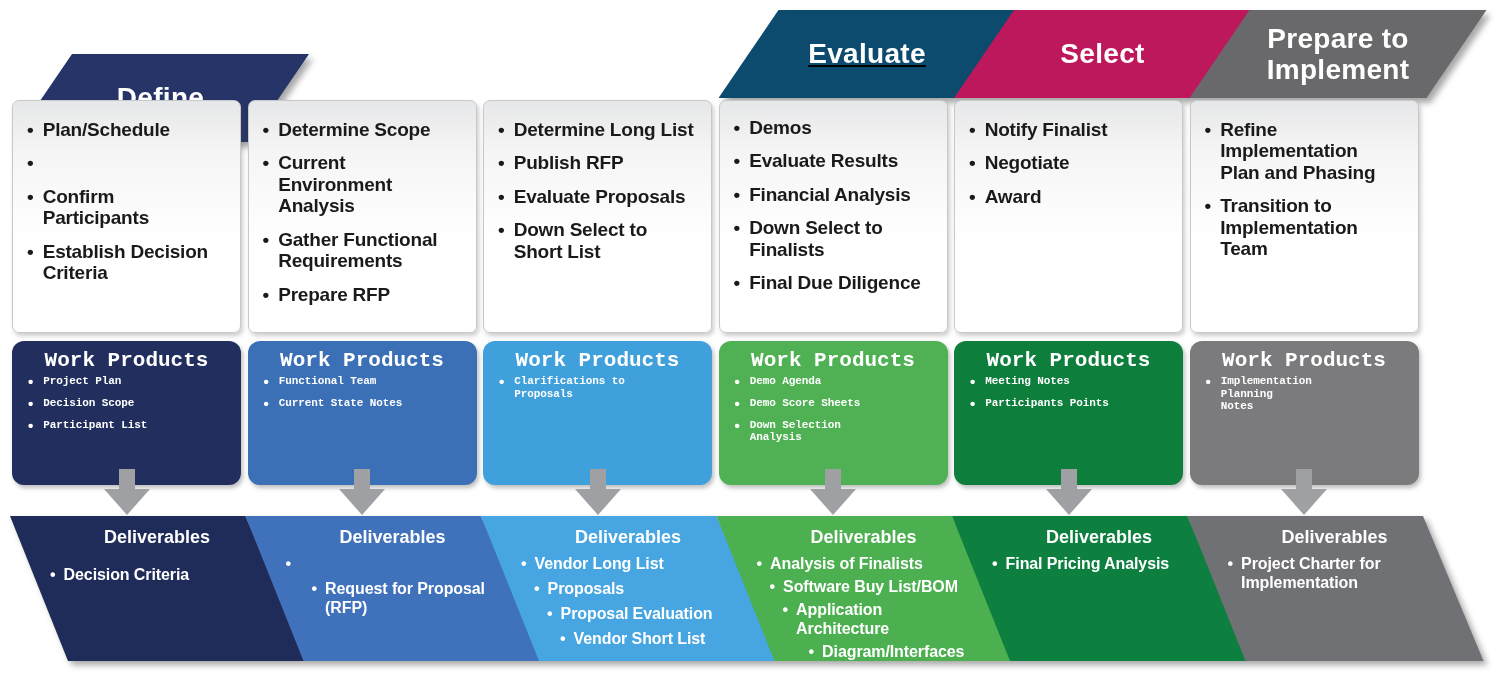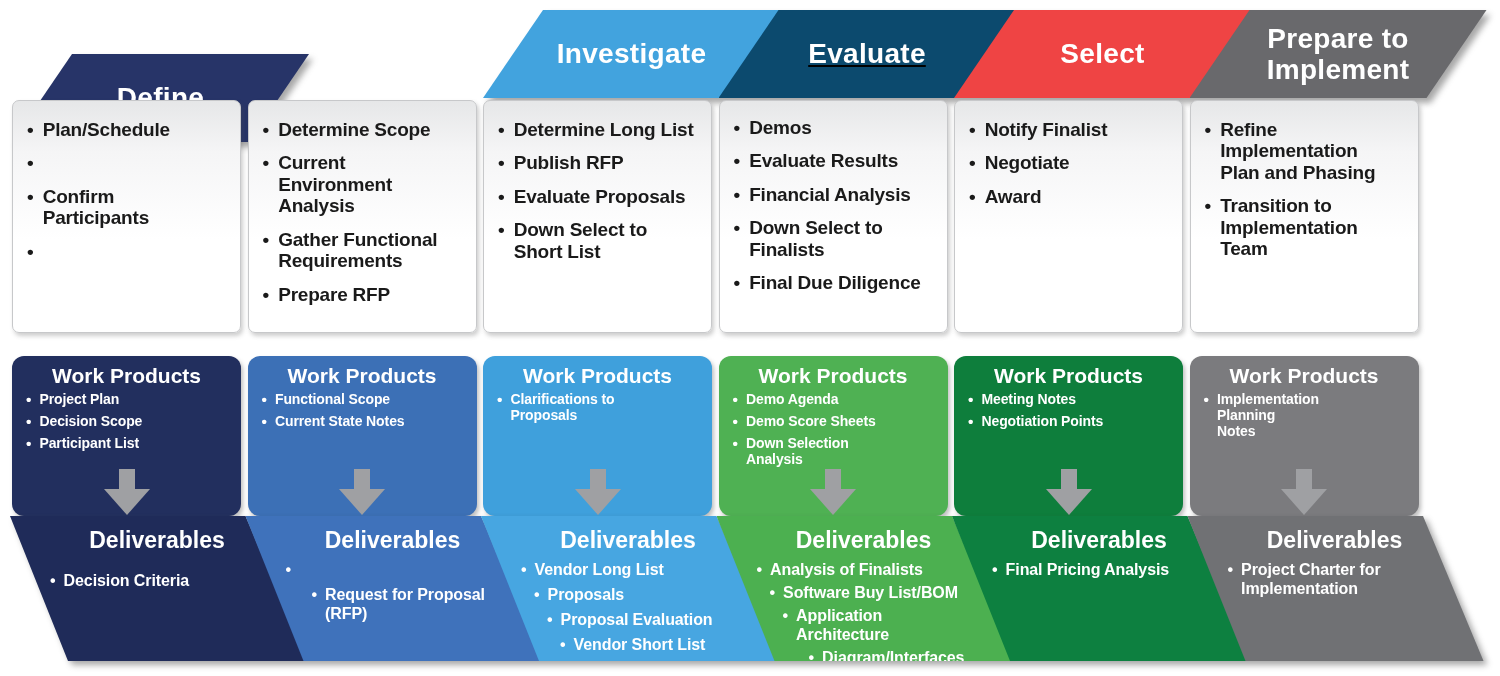--- a/index.html
+++ b/index.html
@@ -28,71 +28,68 @@
   }
   .act-list{list-style:none;margin:0;padding:18px 6px 0 14px;}
   .act-list li{display:flex;margin-bottom:12px;}
   .act-list .b{color:#1a1a1a;font-size:19px;line-height:1.12;margin-right:9px;font-weight:700;}
   .act-text{
     color:#1a1a1a;font-size:19px;font-weight:700;line-height:1.13;
     white-space:pre-line;letter-spacing:-.2px;
   }
   
   .wp-box{
-    position:absolute;top:356px;height:160px;width:229px;
+    position:absolute;top:341px;height:144px;width:229px;
     border-radius:12px;box-shadow:2px 3px 4px rgba(70,70,70,.35);
-    box-sizing:border-box;color:#fff;
+    box-sizing:border-box;color:#fff;font-family:Liberation Mono, monospace;
   }
   .wp-title{
     text-align:center;font-size:21px;font-weight:700;color:#ffffff;
     margin:8px 6px 3px 6px;
   }
   .wp-list{list-style:none;margin:0;padding:0 6px 0 14px;}
   .wp-list li{display:flex;margin-bottom:4px;}
   .wp-list .b{font-size:15.5px;line-height:1.15;margin-right:8px;font-weight:700;}
-  .wp-text{font-size:14px;font-weight:700;line-height:1.15;white-space:pre-line;letter-spacing:-.1px;}
+  .wp-text{font-size:11px;font-weight:700;line-height:1.15;white-space:pre-line;letter-spacing:-.1px;}
   
   .arrow{position:absolute;top:469px;width:46px;height:46px;}
   .arrow .stem{position:absolute;left:15px;top:0;width:16px;height:20px;background:#9fa0a3;}
   .arrow .head{
     position:absolute;left:0;top:20px;width:0;height:0;
     border-left:23px solid transparent;border-right:23px solid transparent;
     border-top:26px solid #9fa0a3;
   }
   
   .del-row{position:absolute;inset:0;filter:drop-shadow(4px 4px 3px rgba(60,60,60,.45));}
   .del-seg{
     position:absolute;top:516px;height:145px;width:296px;
     clip-path:polygon(0 0,235.5px 0,100% 100%,58px 100%);
     color:#fff;
   }
   .del-inner{position:absolute;left:40px;top:11px;width:214px;}
-  .del-title{text-align:center;font-size:23px;font-weight:700;margin-bottom:7px;}
+  .del-title{text-align:center;font-size:18px;font-weight:700;margin-bottom:7px;}
   .del-list{list-style:none;margin:0;padding:0;}
   .del-list li{display:flex;margin-bottom:6px;margin-left:calc(var(--i,0) * 13px);}
   .del-list .b{font-size:16px;line-height:1.18;margin-right:8px;font-weight:700;}
   .del-text{font-size:16px;font-weight:700;line-height:1.18;white-space:pre-line;letter-spacing:-.1px;}
   .del-list.mt{margin-top:18px;}
 </style>
 </head>
 <body>
 
 <div class="stage">
 
   <div class="hdr-row">
     <div class="hdr-seg" style="left: 12px; background: rgb(39, 52, 104); margin-top: 44px;">
         <span class="hdr-label">Define</span>
       </div>
-    <div class="hdr-seg" style="left: 483px; background: rgb(66, 163, 222);">
-        <span class="hdr-label">Investigate</span>
-      </div>
     <div class="hdr-seg" style="left: 718.5px; background: #0c4a6e; text-decoration: underline;">
         <span class="hdr-label">Evaluate</span>
       </div>
-    <div class="hdr-seg" style="left: 954px; background: #ef4444;">
+    <div class="hdr-seg" style="left: 954px; background: #be185d;">
         <span class="hdr-label">Select</span>
       </div>
     <div class="hdr-seg" style="left: 1189.5px; background: rgb(105, 105, 108);">
         <span class="hdr-label">Prepare to
 Implement</span>
       </div>
   </div>
 
   <div class="act-box" style="left:12px">
     <ul class="act-list">
@@ -103,20 +100,22 @@
       <li>
           <span class="b">•</span>
         </li>
       <li>
           <span class="b">•</span>
           <span class="act-text">Confirm
 Participants</span>
         </li>
       <li>
           <span class="b">•</span>
+          <span class="act-text">Establish Decision
+Criteria</span>
         </li>
     </ul>
   </div>
   <div class="act-box" style="left:247.5px">
     <ul class="act-list">
       <li>
           <span class="b">•</span>
           <span class="act-text">Determine Scope</span>
         </li>
       <li>
@@ -230,21 +229,21 @@
           <span class="b">•</span>
           <span class="wp-text">Participant List</span>
         </li>
     </ul>
   </div>
   <div class="wp-box" style="left: 247.5px; background: rgb(60, 112, 182);">
     <div class="wp-title">Work Products</div>
     <ul class="wp-list">
       <li>
           <span class="b">•</span>
-          <span class="wp-text">Functional Scope</span>
+          <span class="wp-text">Functional Team</span>
         </li>
       <li>
           <span class="b">•</span>
           <span class="wp-text">Current State Notes</span>
         </li>
     </ul>
   </div>
   <div class="wp-box" style="left: 483px; background: rgb(63, 160, 220);">
     <div class="wp-title">Work Products</div>
     <ul class="wp-list">
@@ -275,21 +274,21 @@
   </div>
   <div class="wp-box" style="left: 954px; background: rgb(14, 126, 60);">
     <div class="wp-title">Work Products</div>
     <ul class="wp-list">
       <li>
           <span class="b">•</span>
           <span class="wp-text">Meeting Notes</span>
         </li>
       <li>
           <span class="b">•</span>
-          <span class="wp-text">Negotiation Points</span>
+          <span class="wp-text">Participants Points</span>
         </li>
     </ul>
   </div>
   <div class="wp-box" style="left: 1189.5px; background: rgb(123, 123, 126);">
     <div class="wp-title">Work Products</div>
     <ul class="wp-list">
       <li>
           <span class="b">•</span>
           <span class="wp-text">Implementation
 Planning

